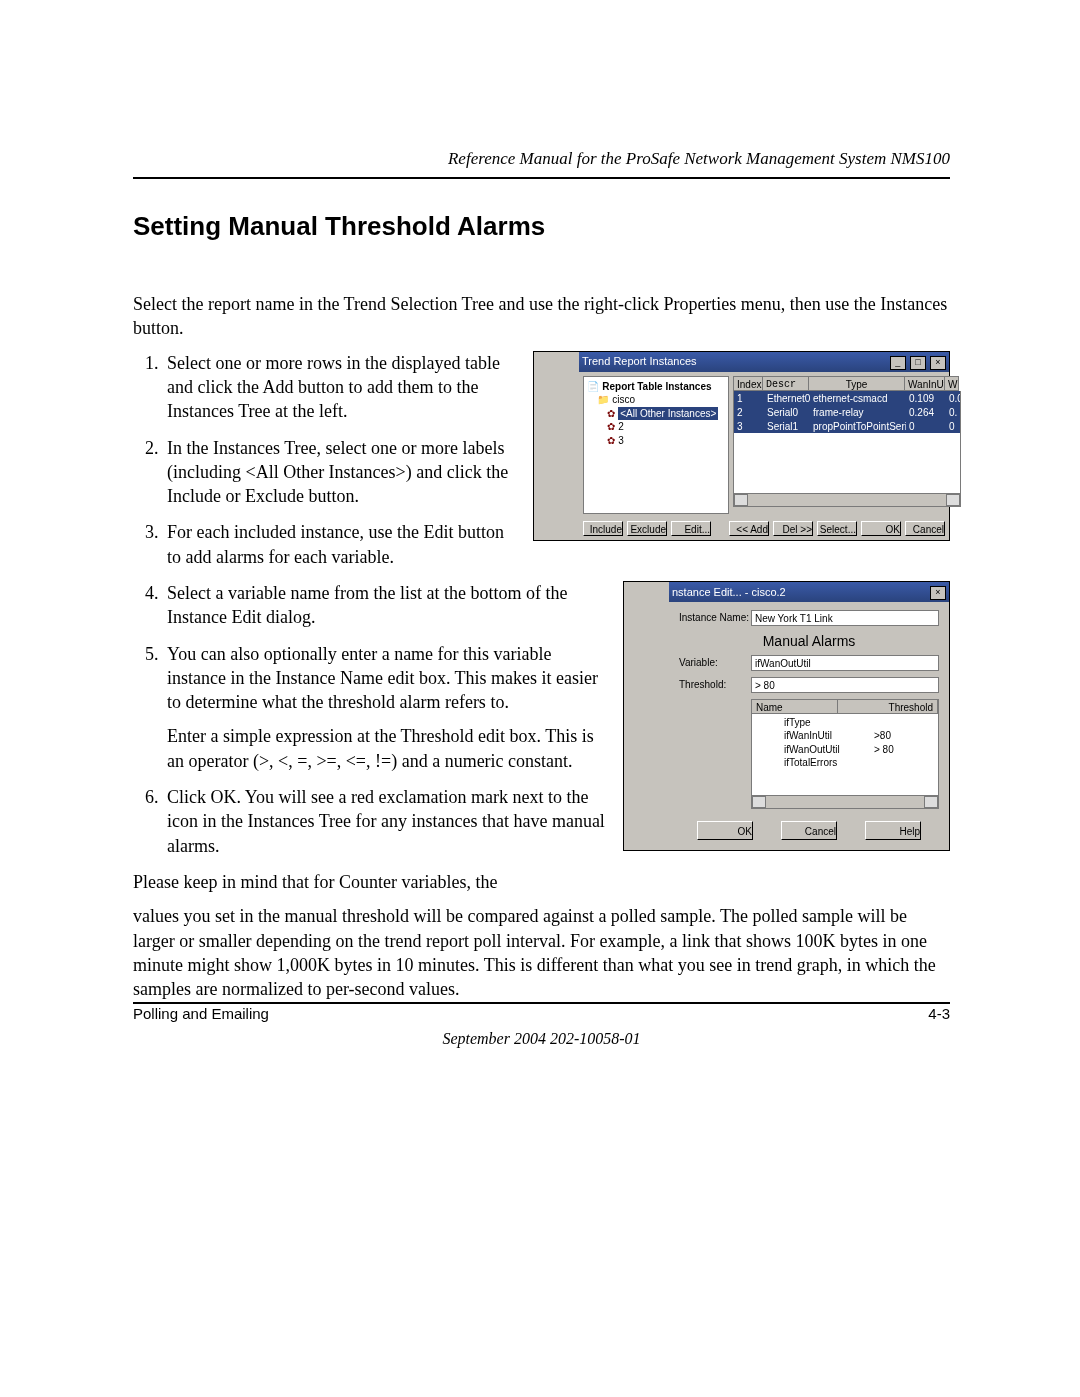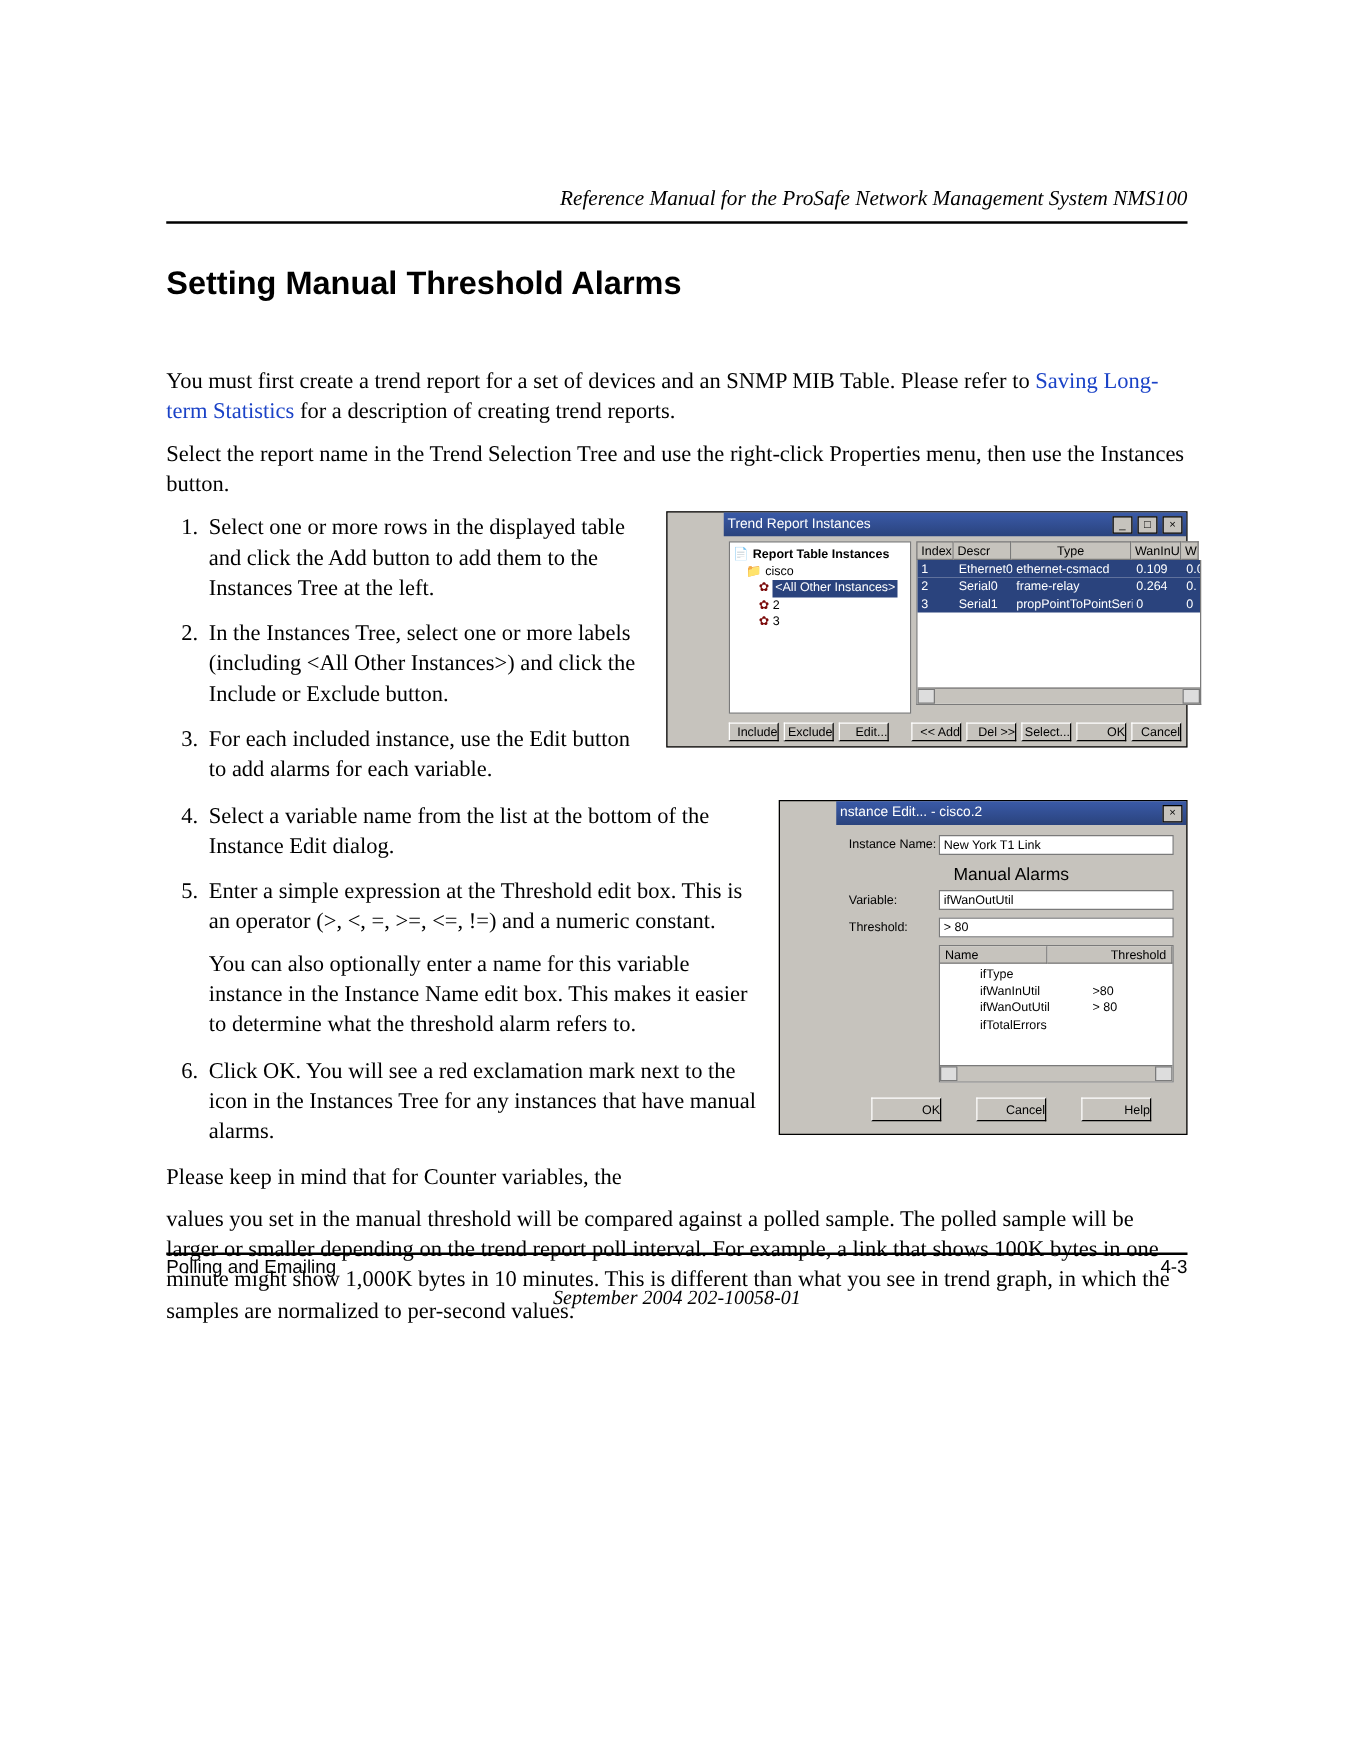--- a/index.html
+++ b/index.html
@@ -88,23 +88,20 @@
 </head>
 <body>
 
 <div class="page">
 
   <div class="running-head">Reference Manual for the ProSafe Network Management System NMS100</div>
   <hr class="rule">
 
   <h1 class="section-title">Setting Manual Threshold Alarms</h1>
 
-  <p class="body">
-    <span>You must first create a trend report for a set of devices and an SNMP MIB Table. Please refer to </span><a class="link">Saving Long-term Statistics</a><span> for a description of creating trend reports.</span>
-  </p>
 
   <p class="body">Select the report name in the Trend Selection Tree and use the right-click Properties menu, then use the Instances button.</p>
 
   <div class="float-fig">
     <div class="win fig1">
       <div class="titlebar">
         <span>Trend Report Instances</span>
         <span class="btns">
           <span>_</span>
           <span>□</span>
@@ -128,21 +125,21 @@
             <span>2</span>
           </div>
           <div class="tree-leaf">
             <span class="gear">✿</span>
             <span>3</span>
           </div>
         </div>
         <div class="grid">
           <div class="grid-head" id="f1-head">
               <div style="width: 30px;">Index</div>
-              <div style="width: 46px;">Descr</div>
+              <div style="width: 46px; font-family: Liberation Mono, monospace;">Descr</div>
               <div style="width: 96px; text-align: center;">Type</div>
               <div style="width: 40px;">WanInUtil</div>
               <div style="width: 14px;">W</div>
             </div>
           <div class="grid-rows">
             <div id="f1-rows">
                 <div class="grid-row">
                   <div style="width: 30px;">1</div>
                   <div style="width: 46px;">Ethernet0</div>
                   <div style="width: 96px;">ethernet-csmacd</div>
@@ -259,22 +256,22 @@
           </div>
       </div>
     </div>
   </div>
 
   <ol class="steps" start="4">
     <li>
         <p>Select a variable name from the list at the bottom of the Instance Edit dialog.</p>
       </li>
     <li>
+      <p>You can also optionally enter a name for this variable instance in the Instance Name edit box. This makes it easier to determine what the threshold alarm refers to.</p>
       <p>Enter a simple expression at the Threshold edit box. This is an operator (&gt;, &lt;, =, &gt;=, &lt;=, !=) and a numeric constant.</p>
-      <p>You can also optionally enter a name for this variable instance in the Instance Name edit box. This makes it easier to determine what the threshold alarm refers to.</p>
     </li>
     <li>
         <p>Click OK. You will see a red exclamation mark next to the icon in the Instances Tree for any instances that have manual alarms.</p>
       </li>
   </ol>
 
   <p class="body">Please keep in mind that for Counter variables, the</p>
   <div class="clear"></div>
   <p class="body">values you set in the manual threshold will be compared against a polled sample. The polled sample will be larger or smaller depending on the trend report poll interval. For example, a link that shows 100K bytes in one minute might show 1,000K bytes in 10 minutes. This is different than what you see in trend graph, in which the samples are normalized to per-second values.</p>
 

